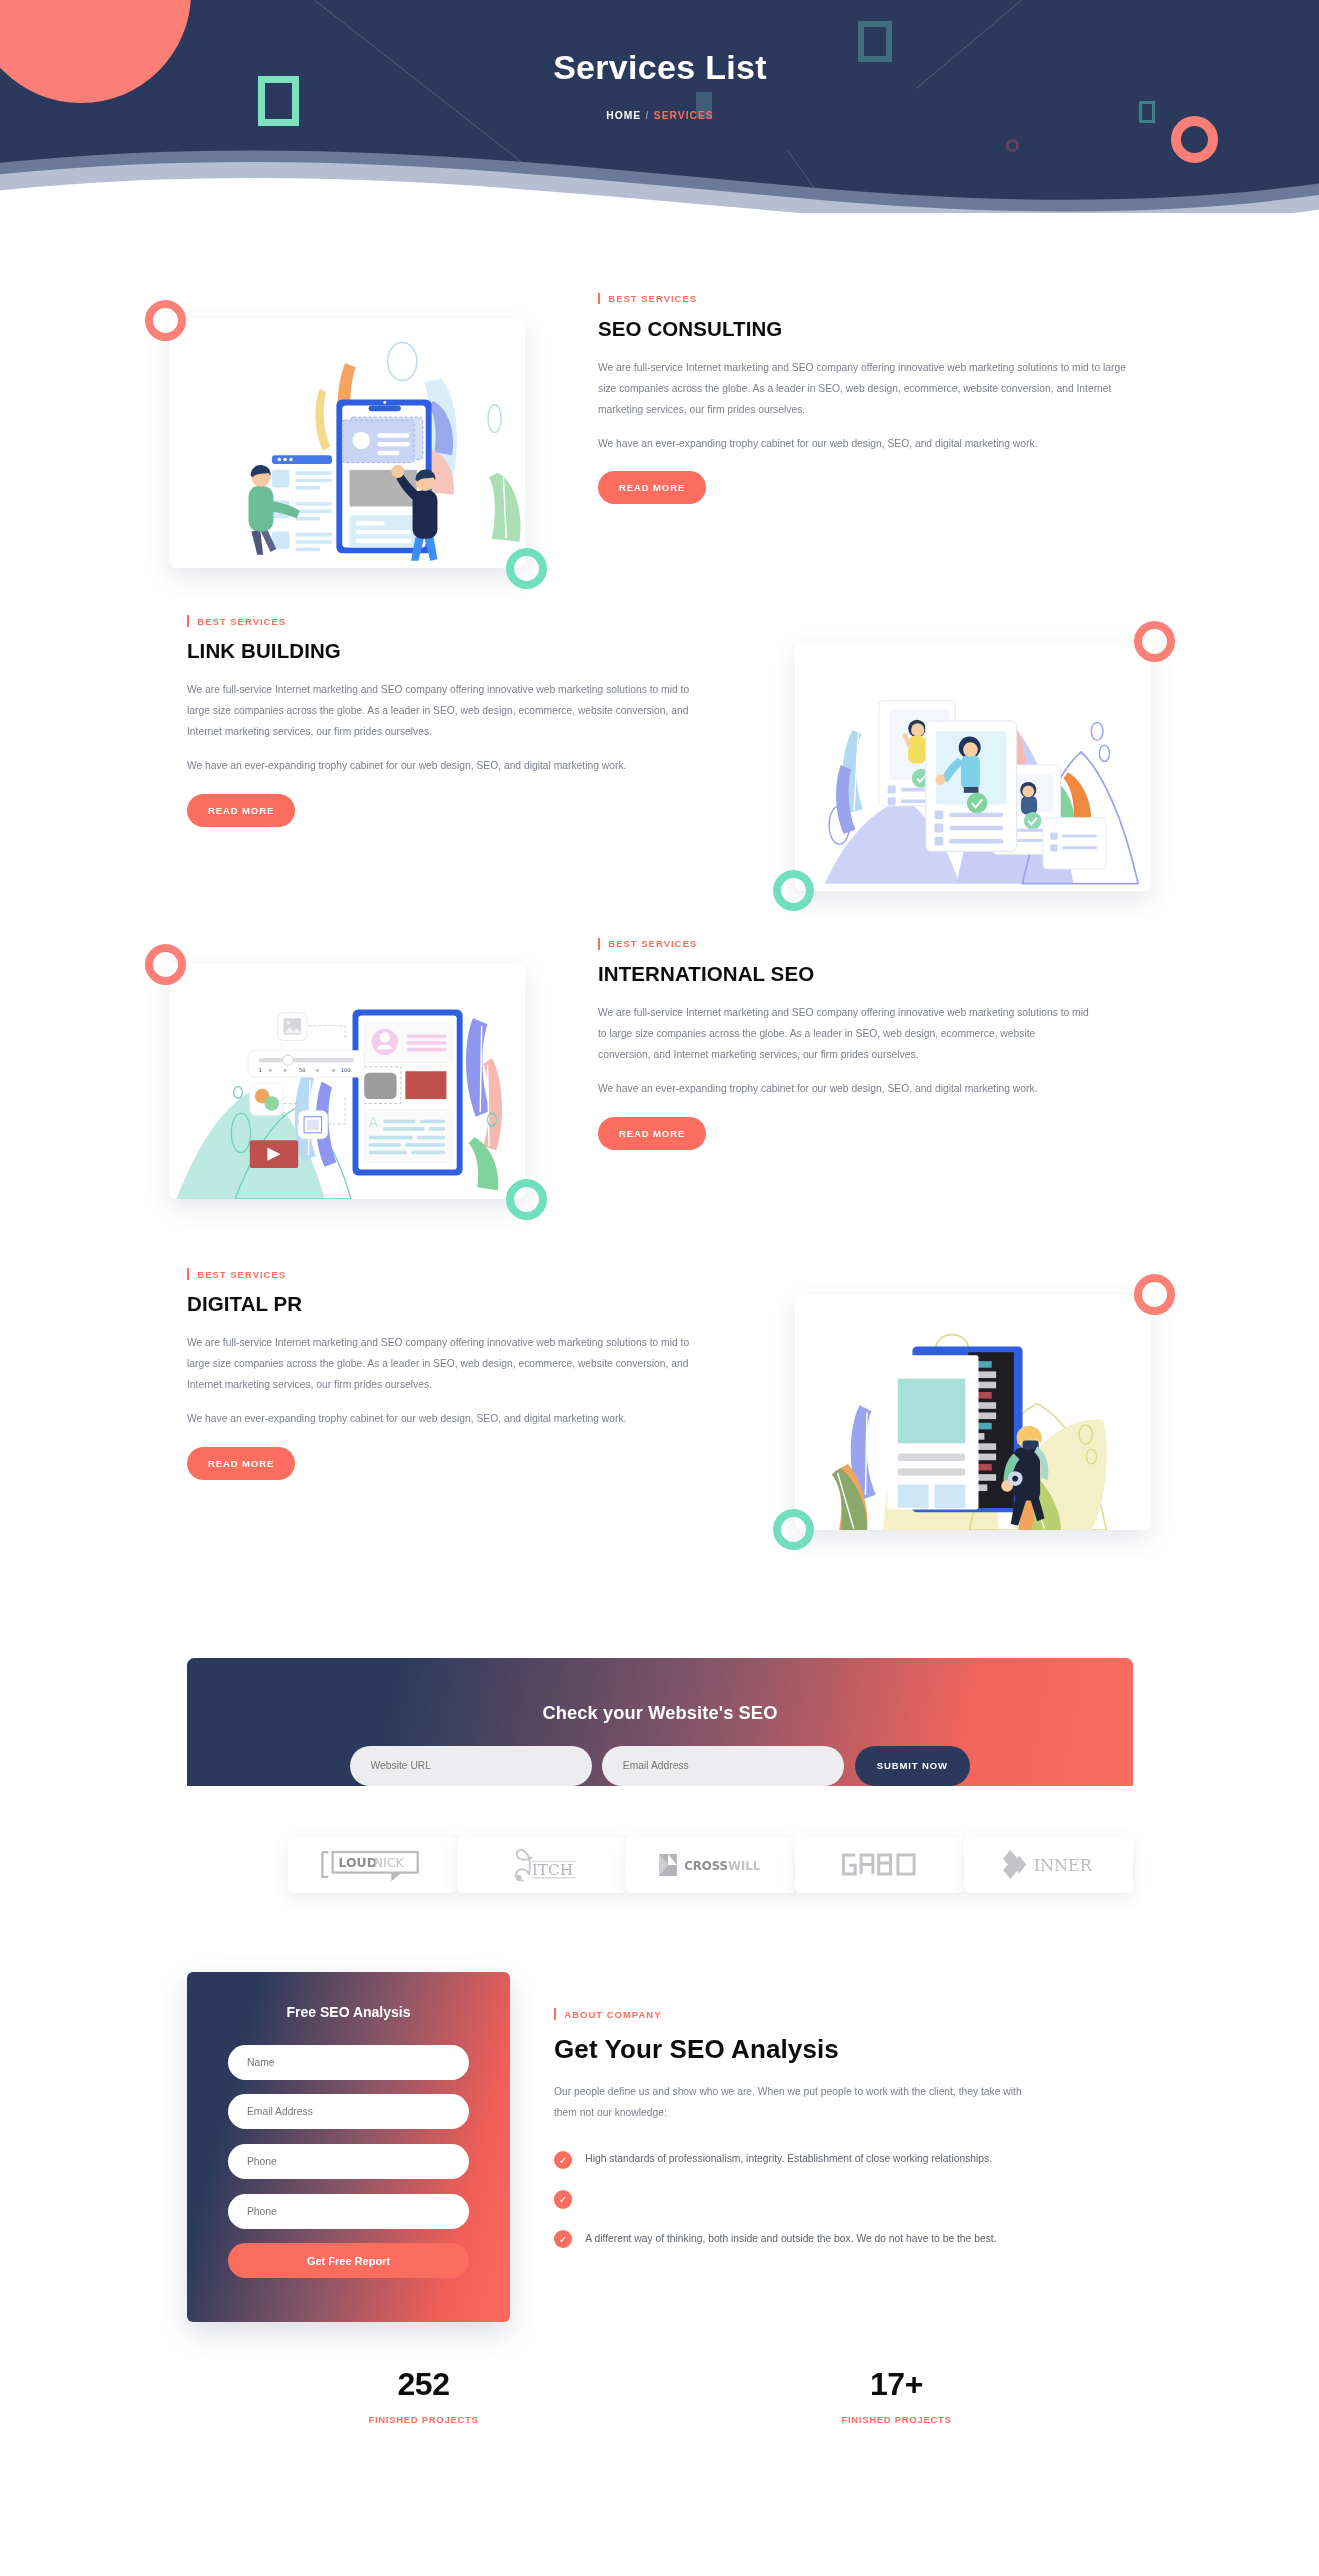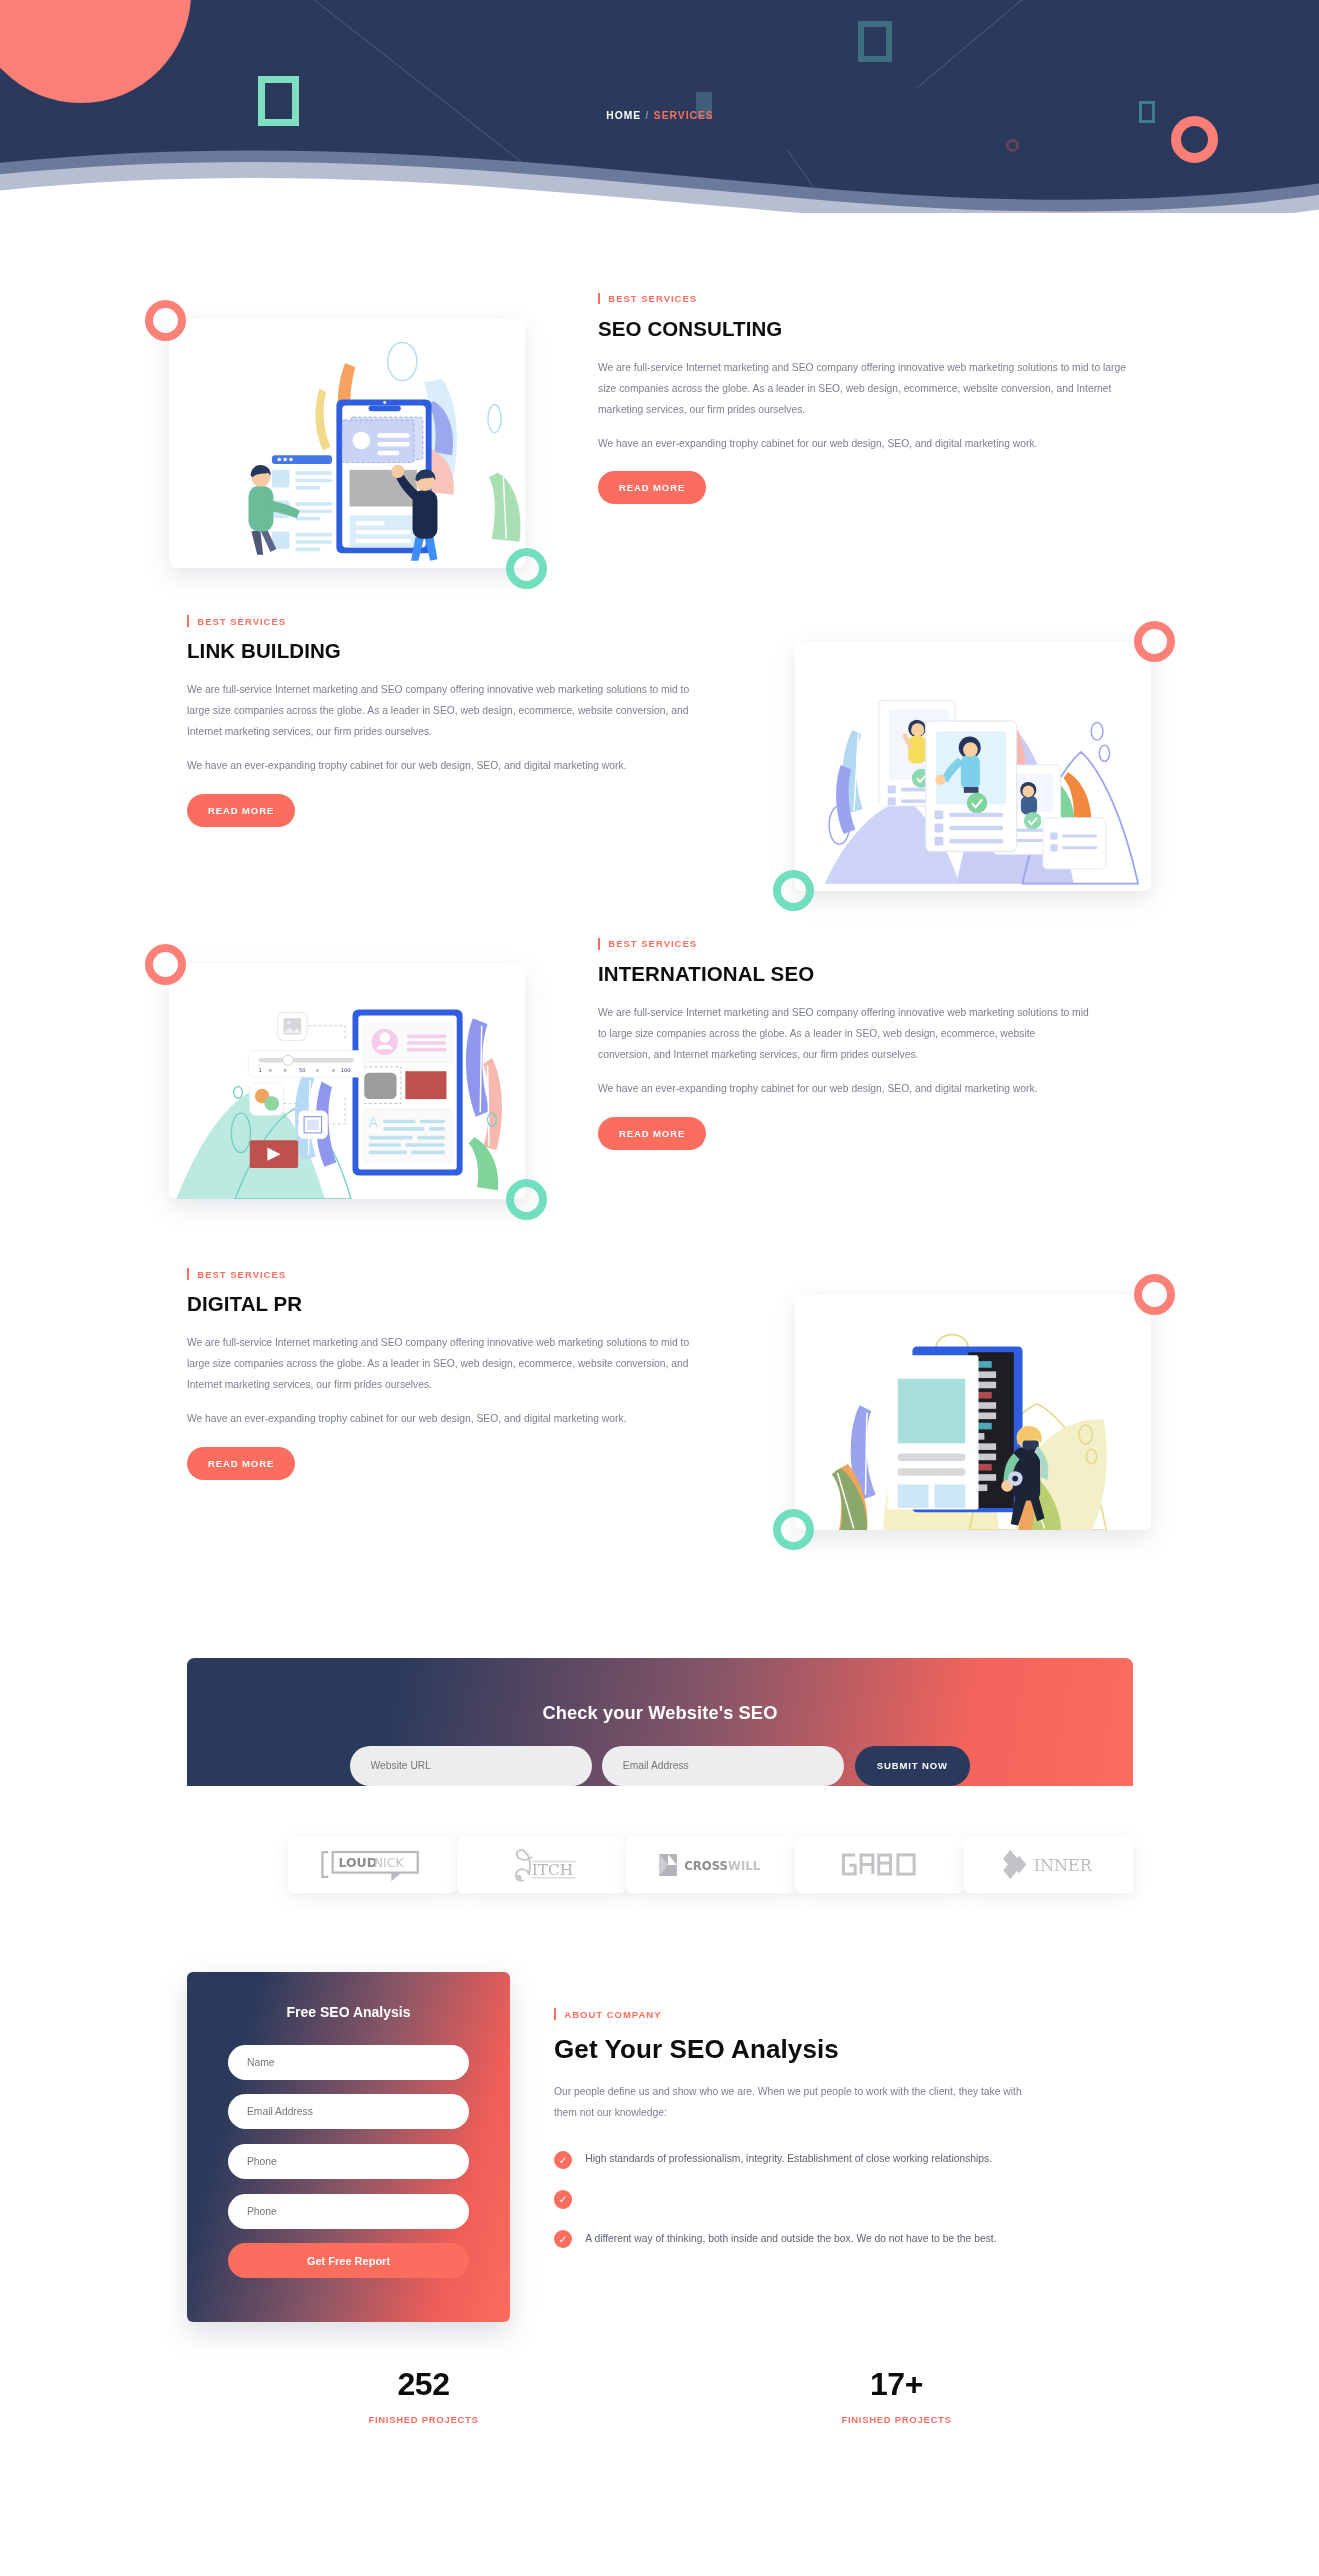--- a/index.html
+++ b/index.html
@@ -327,20 +327,21 @@
   <div class="hero-line l2"></div>
   <div class="hero-line l3"></div>
   <div class="sq teal-big"></div>
   <div class="sq mint-big"></div>
   <div class="sq teal-sm"></div>
   <div class="sq teal-xs"></div>
   <div class="sq mid"></div>
   <div class="circ coral-big"></div>
   <div class="circ dim"></div>
 
+  <div class="hero-title">Services List</div>
 
   <div class="breadcrumb">
     <span class="bc-home">HOME</span><span class="bc-sep">/</span><span class="bc-cur">SERVICES</span>
   </div>
 
   <div class="wave-wrap">
     <svg width="1320" height="84" viewBox="0 0 1800 115" preserveAspectRatio="none">
       <path d="M0,42 C420,0 760,46 1130,78 C1400,101 1620,96 1800,70 L1800,115 L0,115 Z" fill="#6b7a9b"></path>
       <path d="M0,58 C420,16 760,62 1130,94 C1400,117 1620,112 1800,86 L1800,115 L0,115 Z" fill="#b6bed2"></path>
       <path d="M0,80 C420,38 760,84 1130,114 C1400,136 1620,132 1800,106 L1800,140 L0,140 Z" fill="#ffffff"></path>

